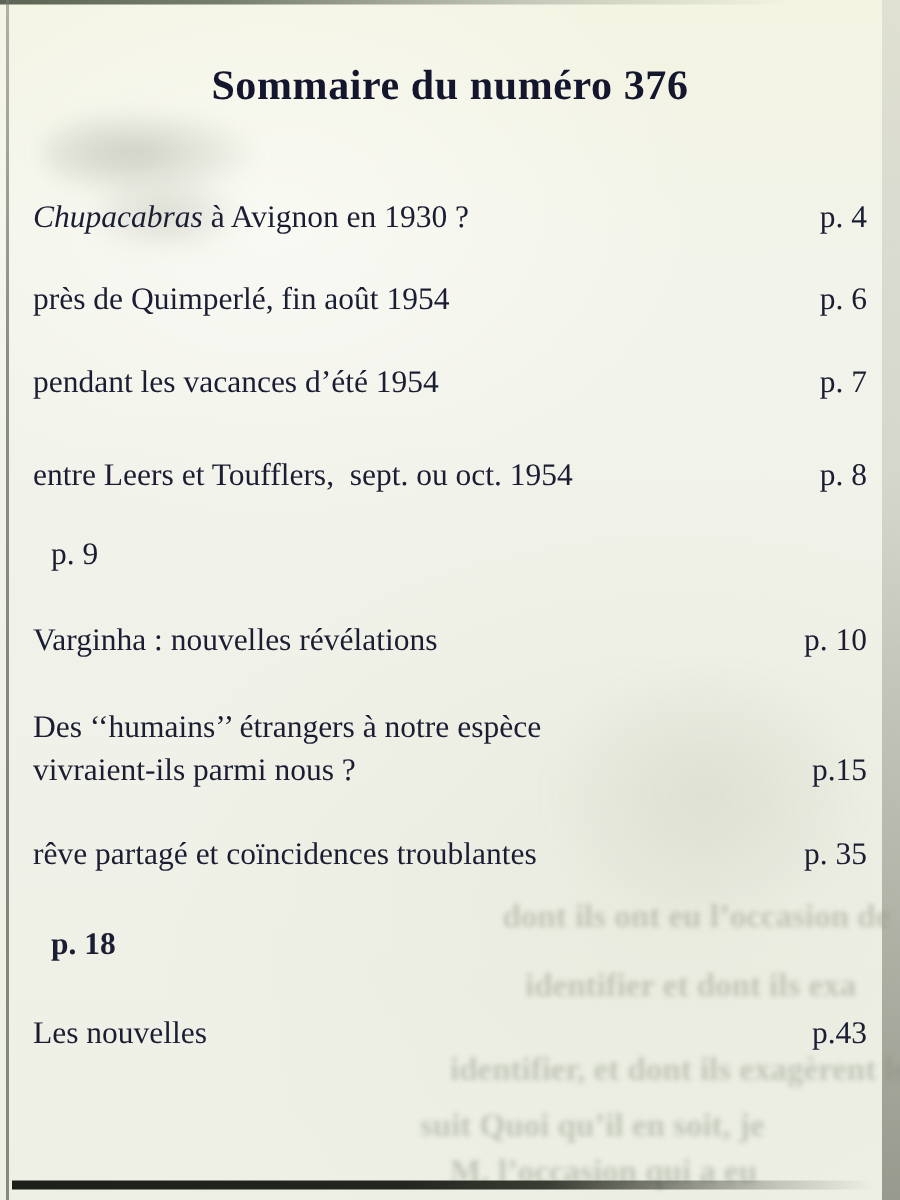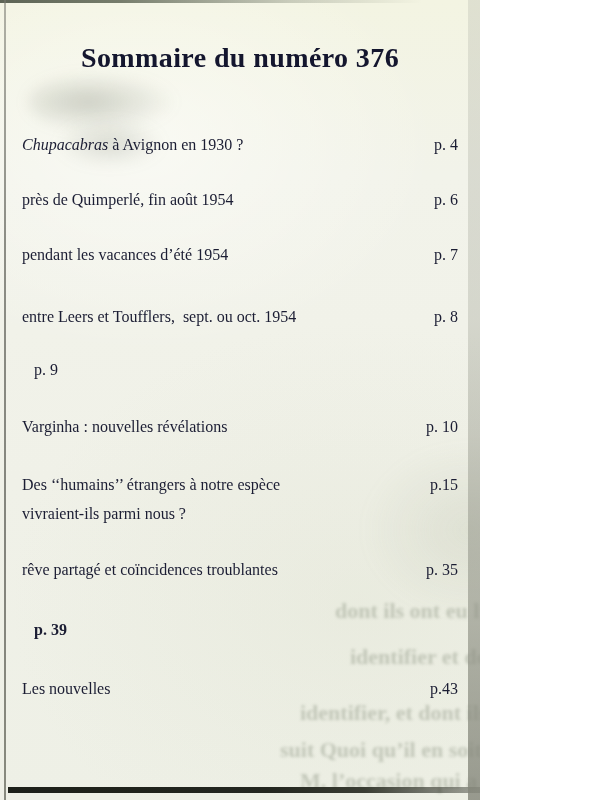--- a/index.html
+++ b/index.html
@@ -1,18 +1,18 @@
 <!DOCTYPE html>
 <html><head>
 <meta charset="utf-8">
 <style>
   html,body{margin:0;padding:0;background:#ffffff;}
   .page{
     position:relative;
-    width:480px;height:800px;
+    width:600px;height:800px;
     overflow:hidden;
     font-family:"Liberation Serif", serif;
     color:#1b1d33;
     background:
       radial-gradient(ellipse 420px 300px at 30% 18%, rgba(255,255,252,0.55), rgba(255,255,252,0) 70%),
       radial-gradient(ellipse 500px 400px at 75% 75%, rgba(215,219,198,0.25), rgba(215,219,198,0) 70%),
       linear-gradient(180deg,#f3f4e2 0%, #f2f3ea 22%, #f0f1e8 60%, #eef0e6 100%);
   }
   
   .edge-top{position:absolute;left:0;top:0;width:100%;height:3px;
@@ -24,22 +24,22 @@
   .edge-right{position:absolute;right:0;top:0;width:12px;height:100%;
     background:linear-gradient(180deg,rgba(186,188,176,0.35) 0%,rgba(178,180,168,0.45) 40%,rgba(148,150,138,0.65) 75%,rgba(130,132,120,0.8) 100%);}
   .page-title{
     position:absolute;left:0;top:42px;width:100%;
     margin:0;text-align:center;
     font-size:28px;font-weight:bold;letter-spacing:0.4px;
     color:#14162e;
   }
   .toc{position:absolute;left:22px;right:22px;top:130px;}
   .toc-row{
-    display:flex;justify-content:space-between;
-    font-size:16px;line-height:29px;
+    display:flex;justify-content:space-between;align-items:flex-end;
+    font-size:21px;line-height:29px;
   }
   .toc-row .t{white-space:pre-wrap;}
   .toc-row .t i{font-style:italic;}
   .toc-row .p{white-space:pre;margin-left:12px;}
   .toc-row:nth-child(1){margin-bottom:26px;}
   .toc-row:nth-child(2){margin-bottom:26px;}
   .toc-row:nth-child(3){margin-bottom:33px;}
   .toc-row:nth-child(4){margin-bottom:24px;}
   .toc-row:nth-child(5){margin-bottom:28px;}
   .toc-row:nth-child(6){margin-bottom:29px;}
@@ -112,21 +112,21 @@
       </div>
       <div class="toc-row">
         <span class="t">Des ‘‘humains’’ étrangers à notre espèce<br>vivraient-ils parmi nous ?</span>
         <span class="p">p.15</span>
       </div>
       <div class="toc-row">
         <span class="t">rêve partagé et coïncidences troublantes</span>
         <span class="p">p. 35</span>
       </div>
       <div class="toc-row">
-        <span class="p">p. 39</span>
+        <span class="p">p. 18</span>
       </div>
       <div class="toc-row">
         <span class="t">Les nouvelles</span>
         <span class="p">p.43</span>
       </div>
     </div>
 
   <div class="edge-top"></div>
   <div class="edge-left"></div>
   <div class="edge-bottom"></div>

